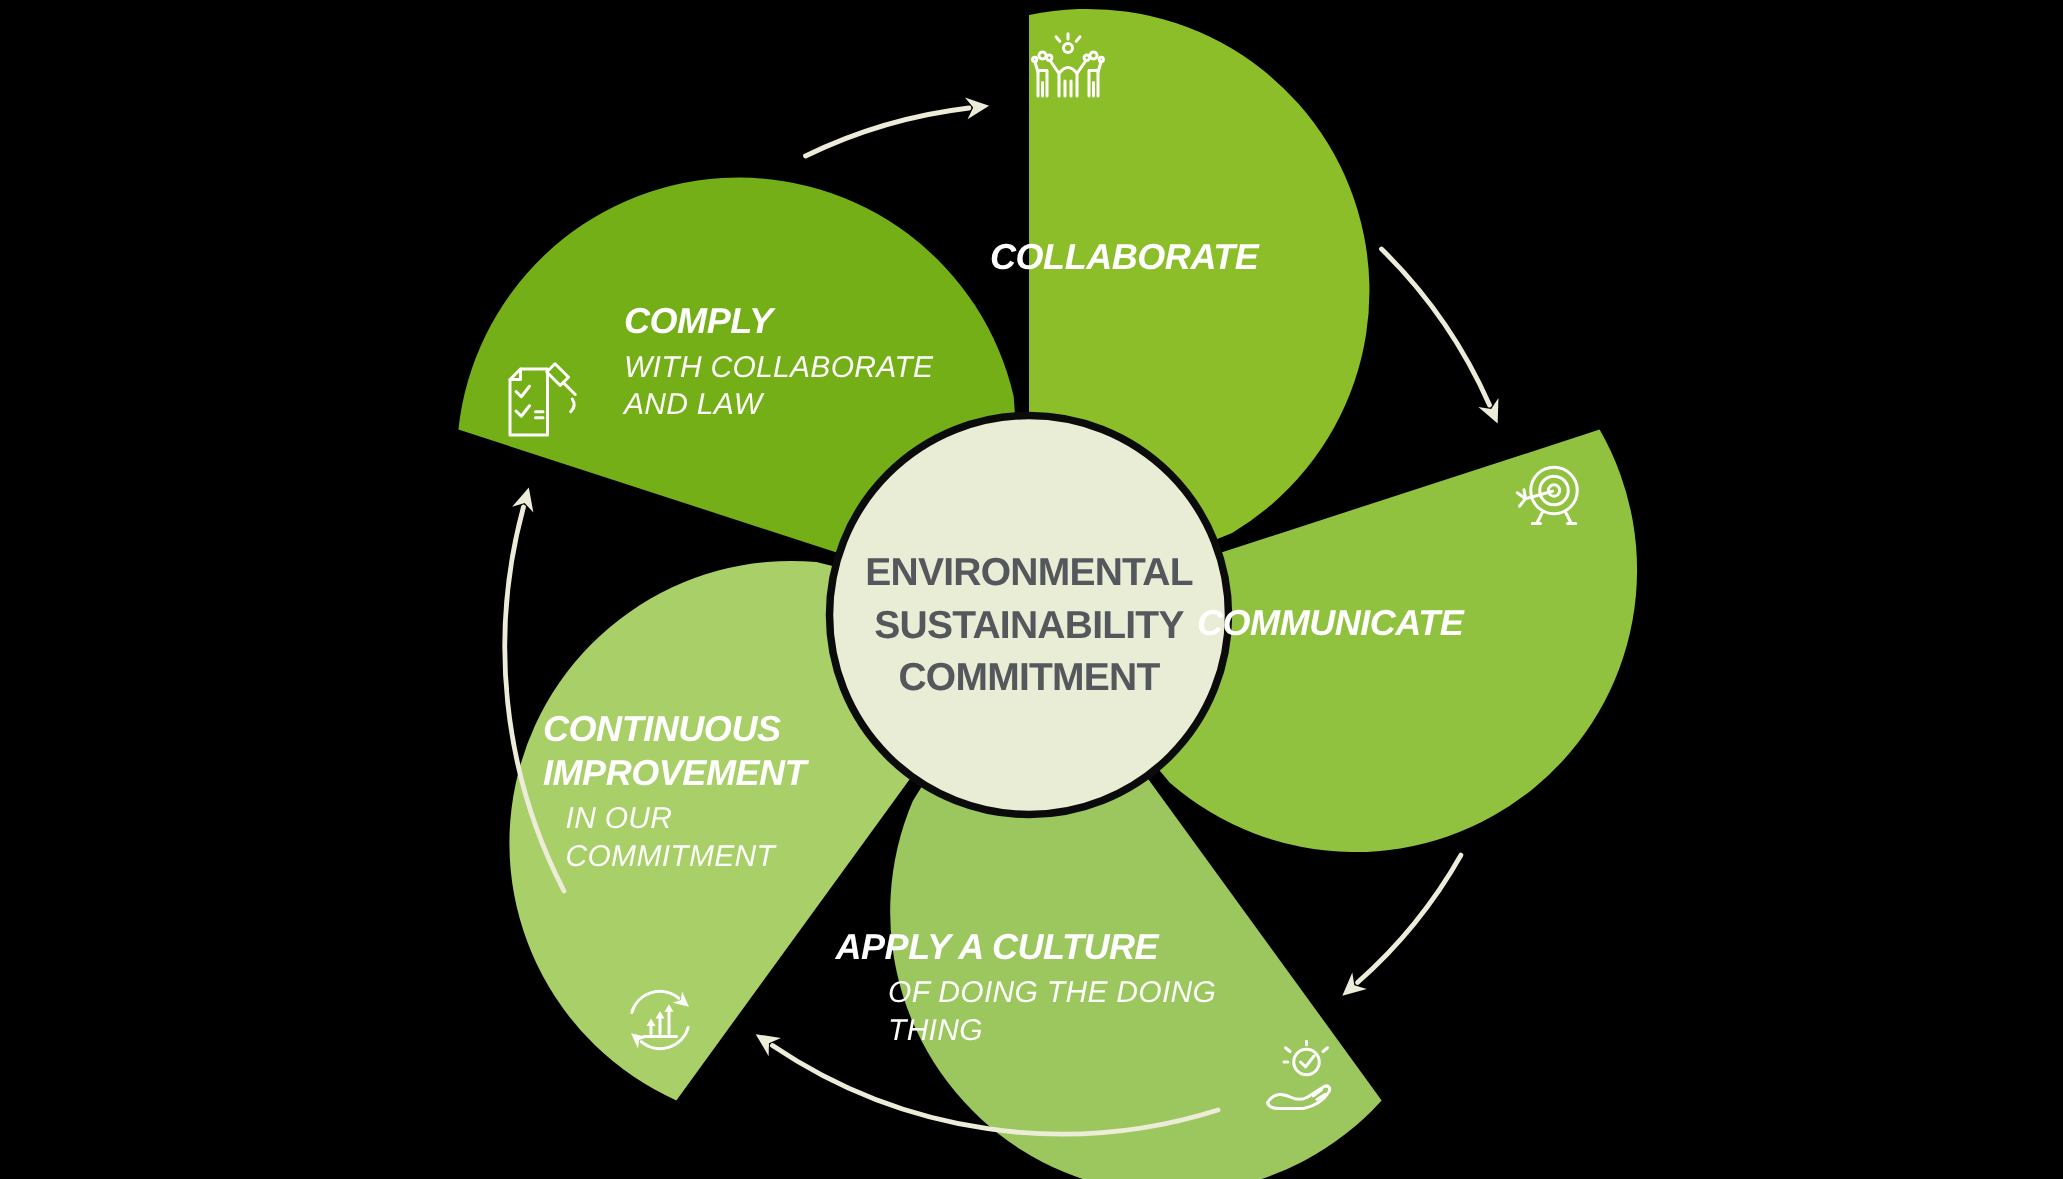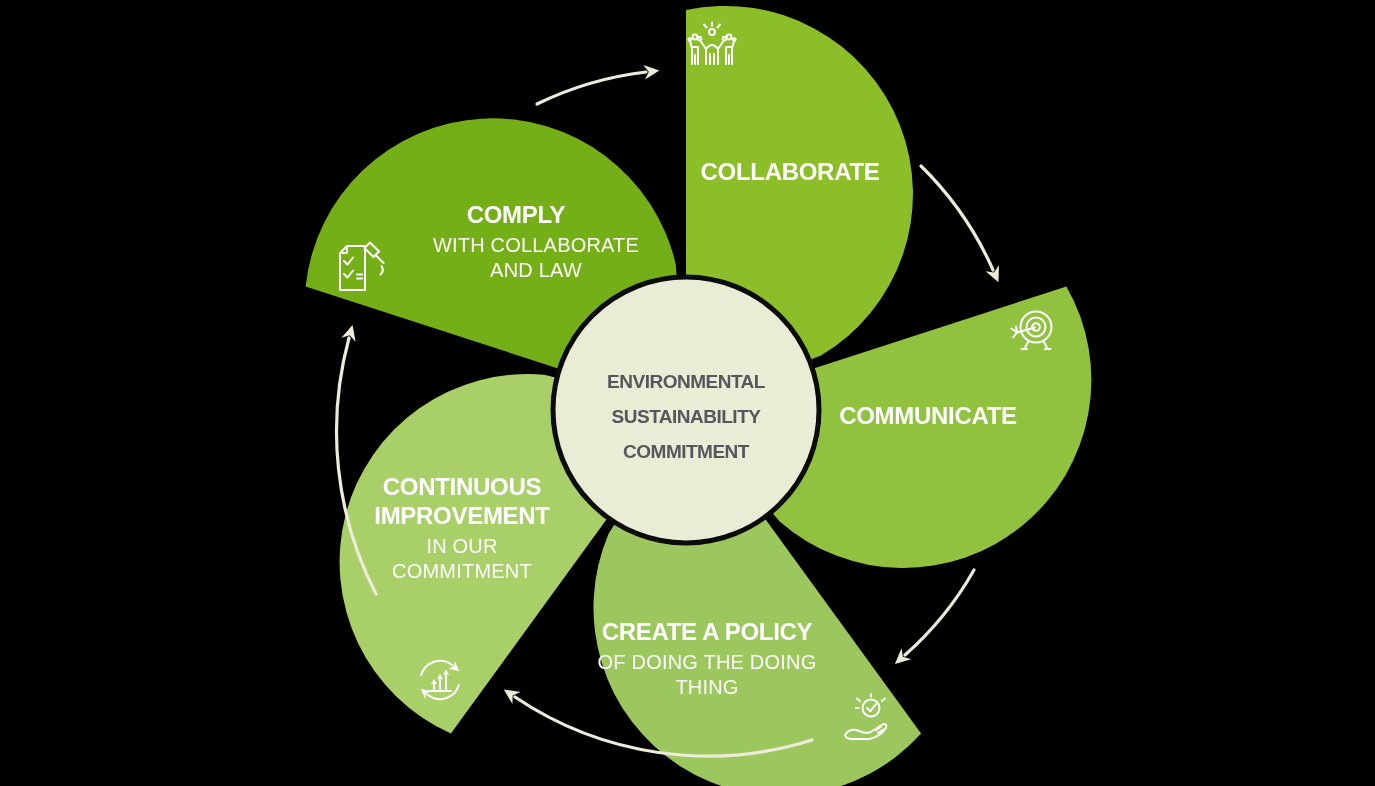--- a/index.html
+++ b/index.html
@@ -5,31 +5,31 @@
   html,body{margin:0;padding:0;background:#000;}
   .stage{
     position:relative;
     width:1375px;height:786px;
     background:#000;
     overflow:hidden;
     font-family:"Liberation Sans","DejaVu Sans",sans-serif;
   }
   .stage svg.wheel{position:absolute;left:0;top:0;}
   .labels{position:absolute;left:0;top:0;width:1375px;height:786px;pointer-events:none;}
-  .seg{position:absolute;text-align:center;color:#ffffff;}
+  .seg{position:absolute;color:#ffffff;font-style:italic;}
   .seg .title{
     font-weight:700;font-size:24px;line-height:29px;letter-spacing:-0.3px;color:#ffffff;
   }
   .seg .sub{
     font-weight:400;font-size:20px;line-height:25px;letter-spacing:0.2px;color:#fdfdfa;
     margin:4px auto 0 auto;
   }
   .center-label{
     position:absolute;left:556px;top:364px;width:260px;
-    text-align:center;font-weight:700;font-size:19px;line-height:35px;
+    text-align:center;font-weight:700;font-size:26px;line-height:35px;
     letter-spacing:-0.5px;color:#54575B;
   }
   
   .seg.collaborate{left:660px;top:157px;width:260px;}
   .seg.collaborate .sub{width:240px;}
   .seg.communicate{left:798px;top:401px;width:260px;}
   .seg.communicate .sub{width:240px;}
   .seg.create{left:557px;top:617px;width:300px;}
   .seg.create .sub{width:230px;}
   .seg.continuous{left:362px;top:472px;width:200px;}
@@ -134,21 +134,21 @@
 
     <div class="seg collaborate">
       <div class="title">COLLABORATE</div>
     </div>
 
     <div class="seg communicate">
       <div class="title">COMMUNICATE</div>
     </div>
 
     <div class="seg create">
-      <div class="title">CREATE A POLICY</div>
+      <div class="title">APPLY A CULTURE</div>
       <div class="sub">OF DOING THE DOING THING</div>
     </div>
 
     <div class="seg continuous">
       <div class="title">CONTINUOUS IMPROVEMENT</div>
       <div class="sub">IN OUR COMMITMENT</div>
     </div>
 
     <div class="seg comply">
       <div class="title">COMPLY</div>

